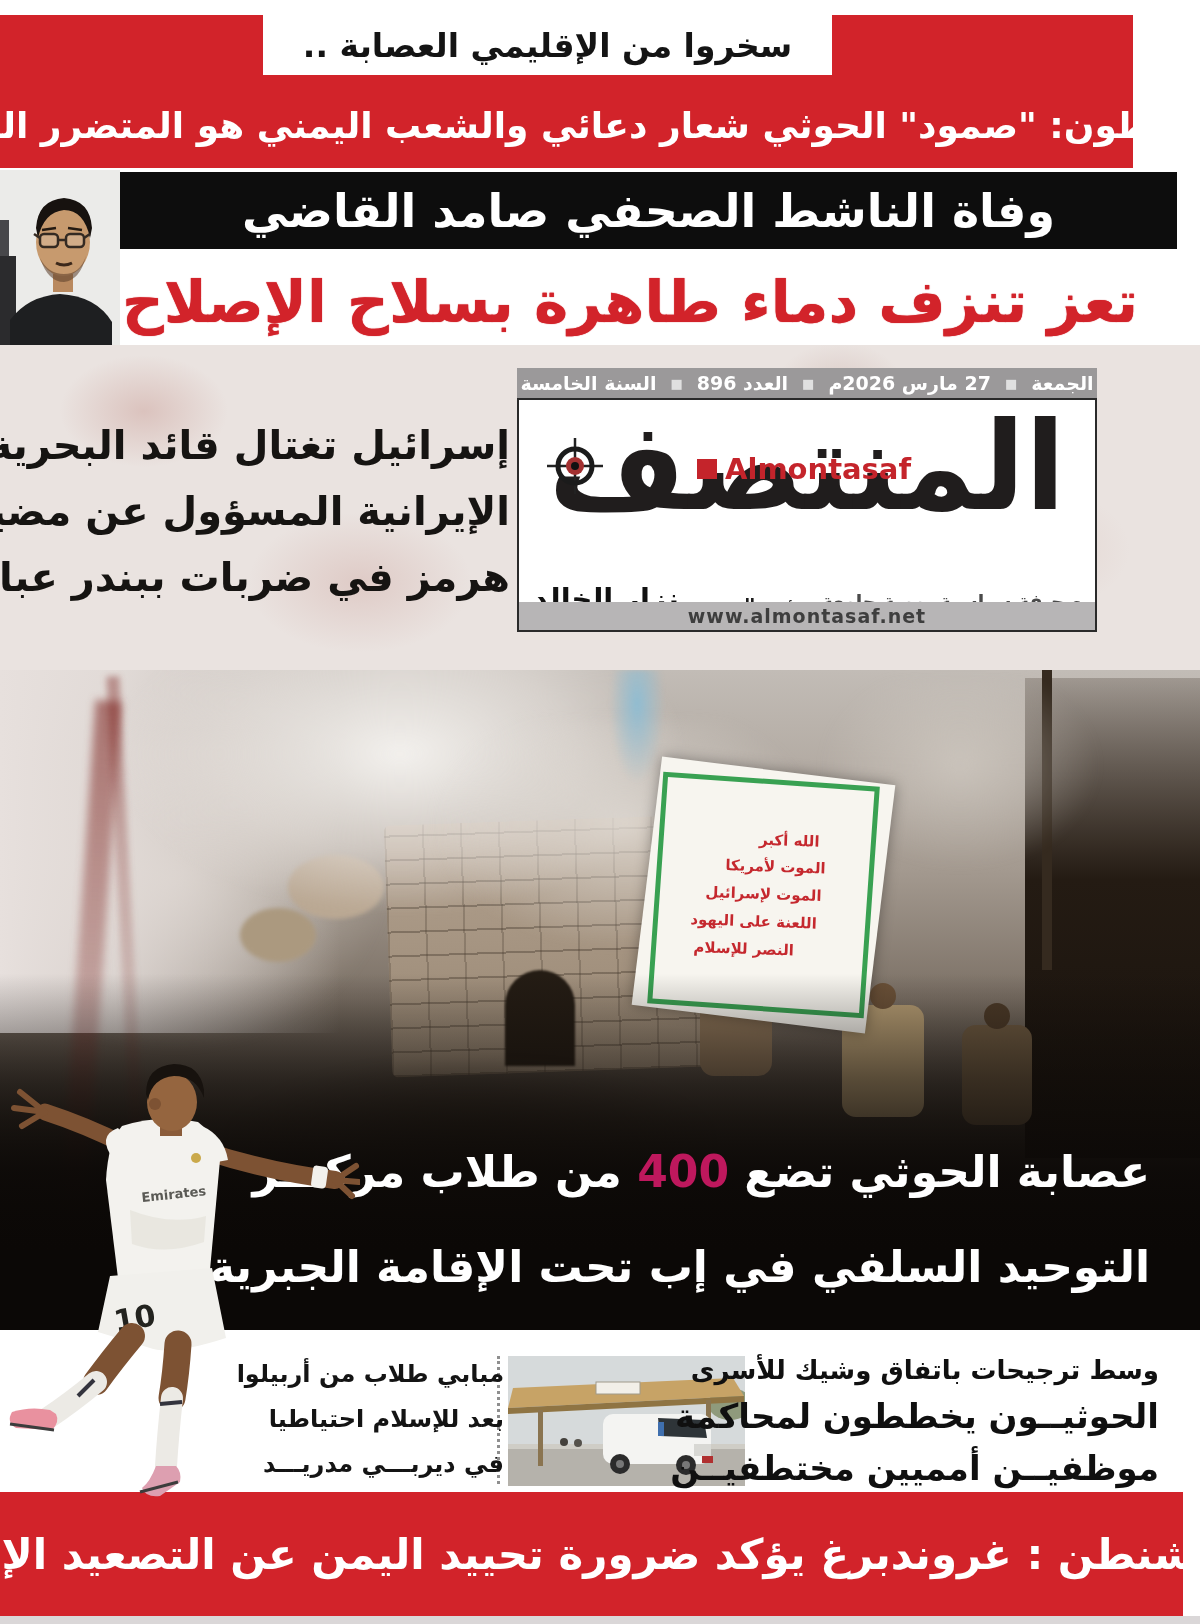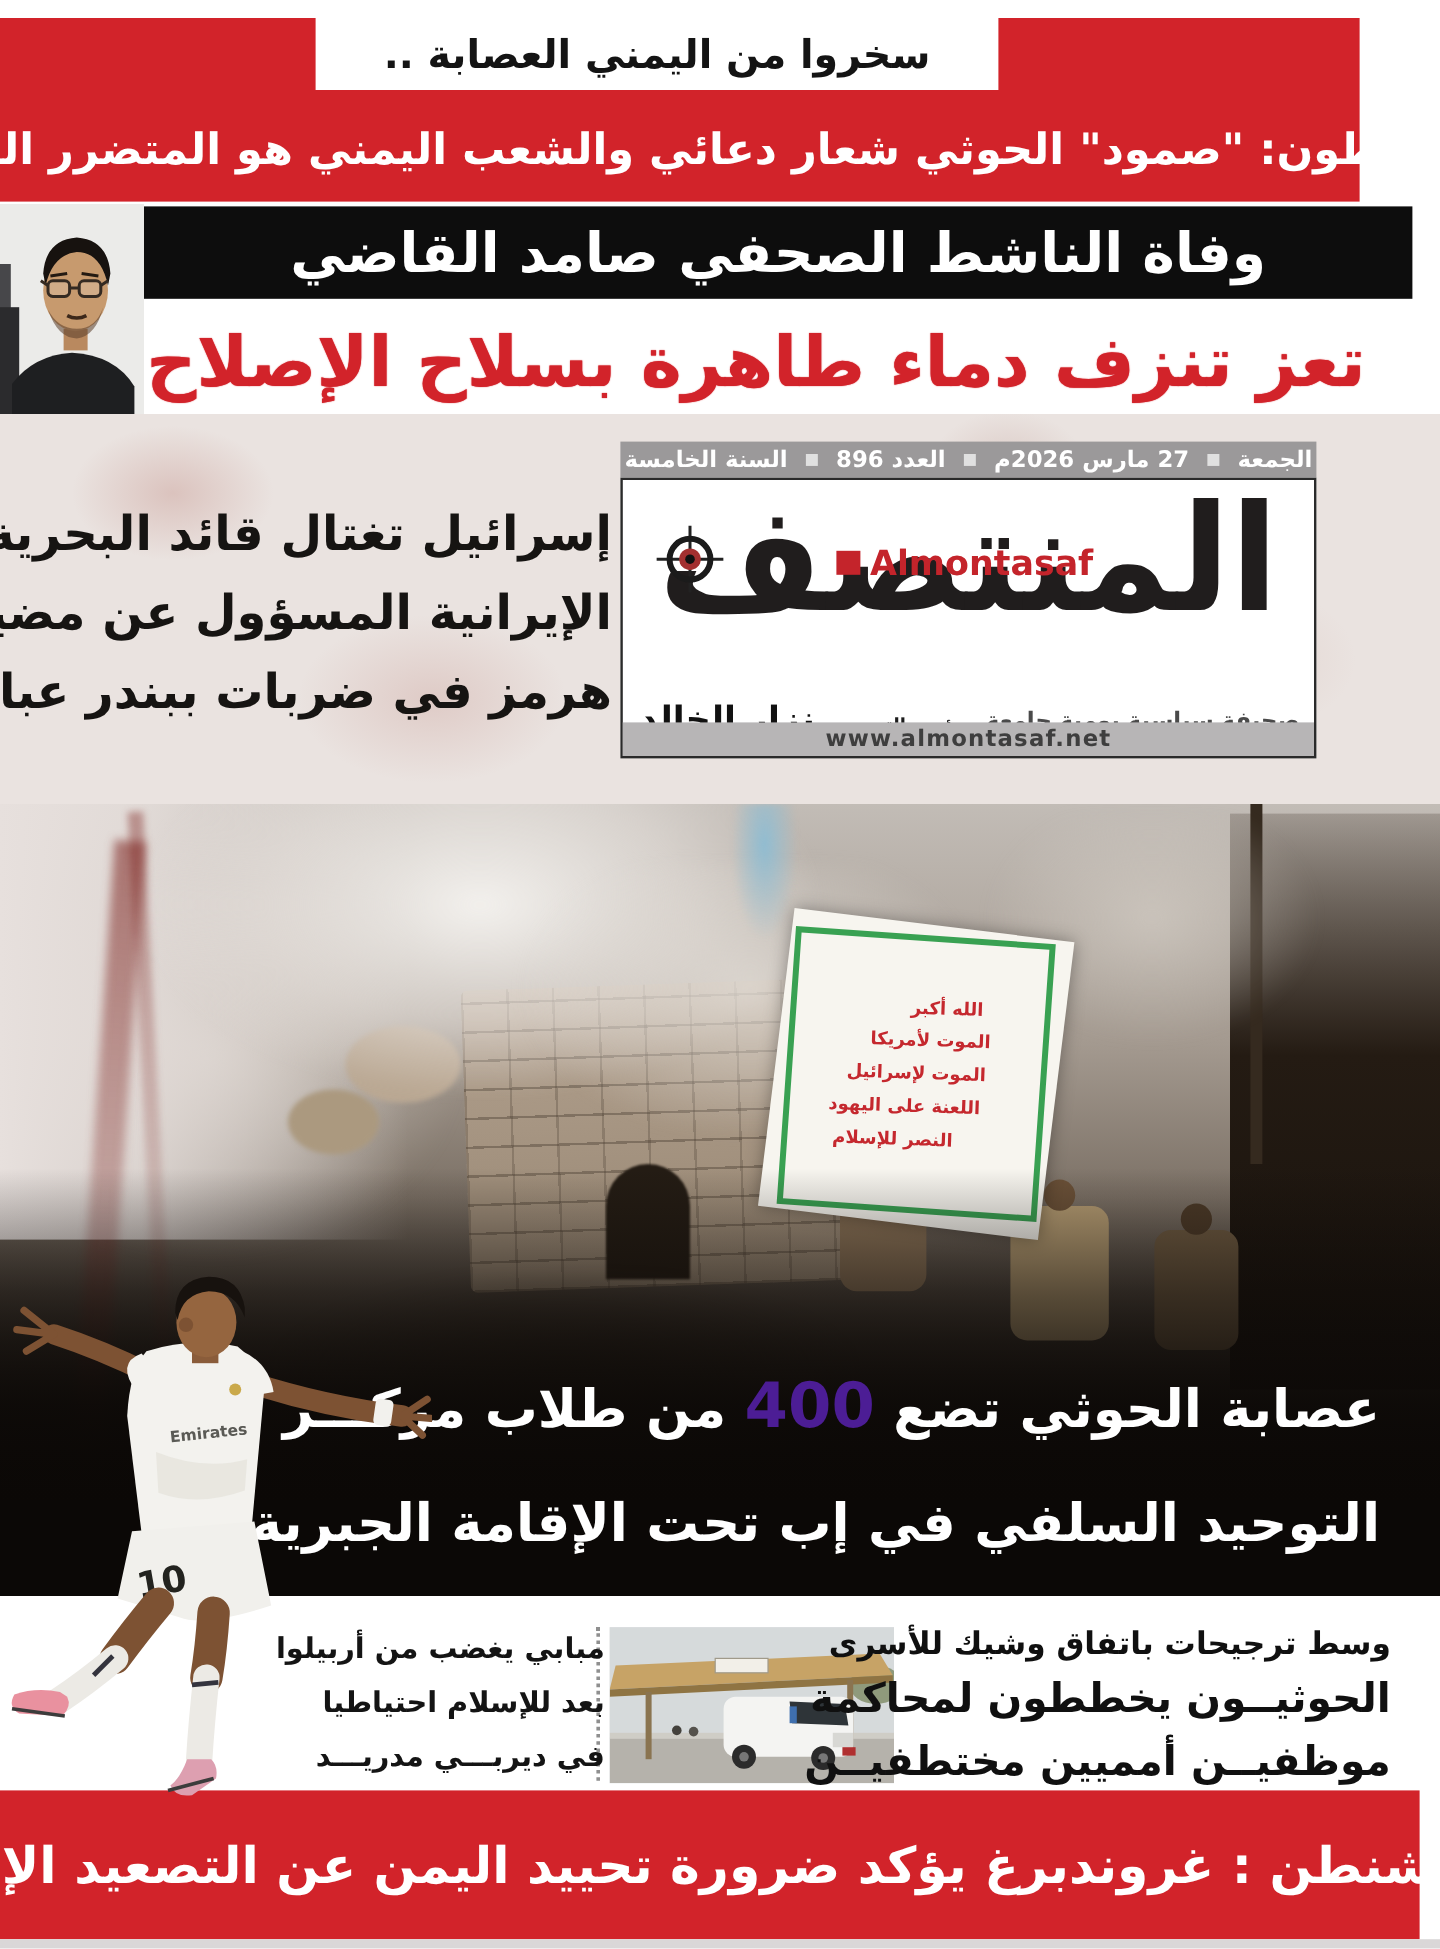--- a/index.html
+++ b/index.html
@@ -100,21 +100,21 @@
   .banner-inner div:nth-child(2){transform:translateX(10px) rotate(-2deg);}
   .banner-inner div:nth-child(3){transform:translateX(0px) rotate(-2deg);}
   .banner-inner div:nth-child(4){transform:translateX(-8px) rotate(-2deg);}
   .banner-inner div:nth-child(5){transform:translateX(-16px) rotate(-2deg);}
   .photo .darkfade{left:0;top:0;width:100%;height:100%;
     background:linear-gradient(180deg, transparent 46%, rgba(12,9,7,.55) 62%, rgba(12,9,7,.92) 76%, #0b0806 88%);}
 
   
   .main-story{left:340px;top:1122px;width:810px;text-align:center;z-index:20;}
   .main-story .l1{font-size:44px;font-weight:900;color:#fff;white-space:nowrap;line-height:100px;}
-  .main-story .l1 .num{color:#4c1d95;font-size:52px;}
+  .main-story .l1 .num{color:#be185d;font-size:44px;}
   .main-story .l2{font-size:44px;font-weight:900;color:#fff;white-space:nowrap;line-height:90px;}
 
   .player{left:0;top:1030px;z-index:30;}
 
   
   .sports-text{left:308px;top:1352px;width:196px;text-align:center;z-index:25;}
   .sports-text div{font-size:24px;font-weight:900;color:#141414;line-height:45px;white-space:nowrap;}
   .dotted-div{left:497px;top:1356px;height:128px;border-left:3px dotted #8f8f8f;}
   .checkpoint{left:508px;top:1356px;width:237px;height:130px;overflow:hidden;background:#d6dadb;}
   .un-story{left:764px;top:1350px;width:395px;text-align:right;direction:rtl;}
@@ -127,21 +127,21 @@
   .bottom-red span{color:#fff;font-size:42px;font-weight:900;white-space:nowrap;}
   .bottom-gray{left:0;top:1616px;width:1200px;height:8px;background:#dad7d8;}
 </style>
 </head>
 <body>
 
 <div class="page">
 
   <div class="abs top-red"></div>
   <div class="abs kicker-box" dir="rtl">
-    <span>سخروا من اليمني العصابة ..</span>
+    <span>سخروا من الإقليمي العصابة ..</span>
   </div>
   <div class="abs top-headline" dir="rtl">
     <span>ناشطون: "صمود" الحوثي شعار دعائي والشعب اليمني هو المتضرر الوحيد</span>
   </div>
 
   <div class="abs portrait">
     <svg width="120" height="177" viewBox="0 0 120 177">
       <rect x="0" y="0" width="120" height="177" fill="#ebebe9"></rect>
       <rect x="0" y="50" width="9" height="44" fill="#47474a"></rect>
       <rect x="0" y="86" width="16" height="91" fill="#2b2b2d"></rect>
@@ -283,21 +283,21 @@
       <path d="M10,394 L54,400" stroke="#3c3c3c" stroke-width="3"></path>
       <path d="M178,314 Q176,344 172,368" stroke="#7d5233" stroke-width="27" stroke-linecap="round" fill="none"></path>
       <path d="M172,368 Q168,404 166,436" stroke="#eceae5" stroke-width="22" stroke-linecap="round" fill="none"></path>
       <path d="M182,372 L160,374" stroke="#33333d" stroke-width="4"></path>
       <path d="M156,436 Q150,452 142,458 Q146,468 160,466 L180,452 Q182,442 176,436 Z" fill="#dd9fb0"></path>
       <path d="M140,462 L178,452" stroke="#3c3c3c" stroke-width="3"></path>
     </svg>
   </div>
 
   <div class="abs sports-text" dir="rtl">
-    <div>مبابي يغضب من أربيلوا</div>
+    <div>مبابي طلاب من أربيلوا</div>
     <div>بعد للإسلام احتياطيا</div>
     <div>في ديربـــي مدريـــد</div>
   </div>
 
   <div class="abs dotted-div"></div>
 
   <div class="abs checkpoint">
     <svg width="237" height="130" viewBox="0 0 237 130">
       <rect x="0" y="0" width="237" height="130" fill="#d6dadb"></rect>
       <rect x="0" y="92" width="237" height="38" fill="#b5b2ab"></rect>

